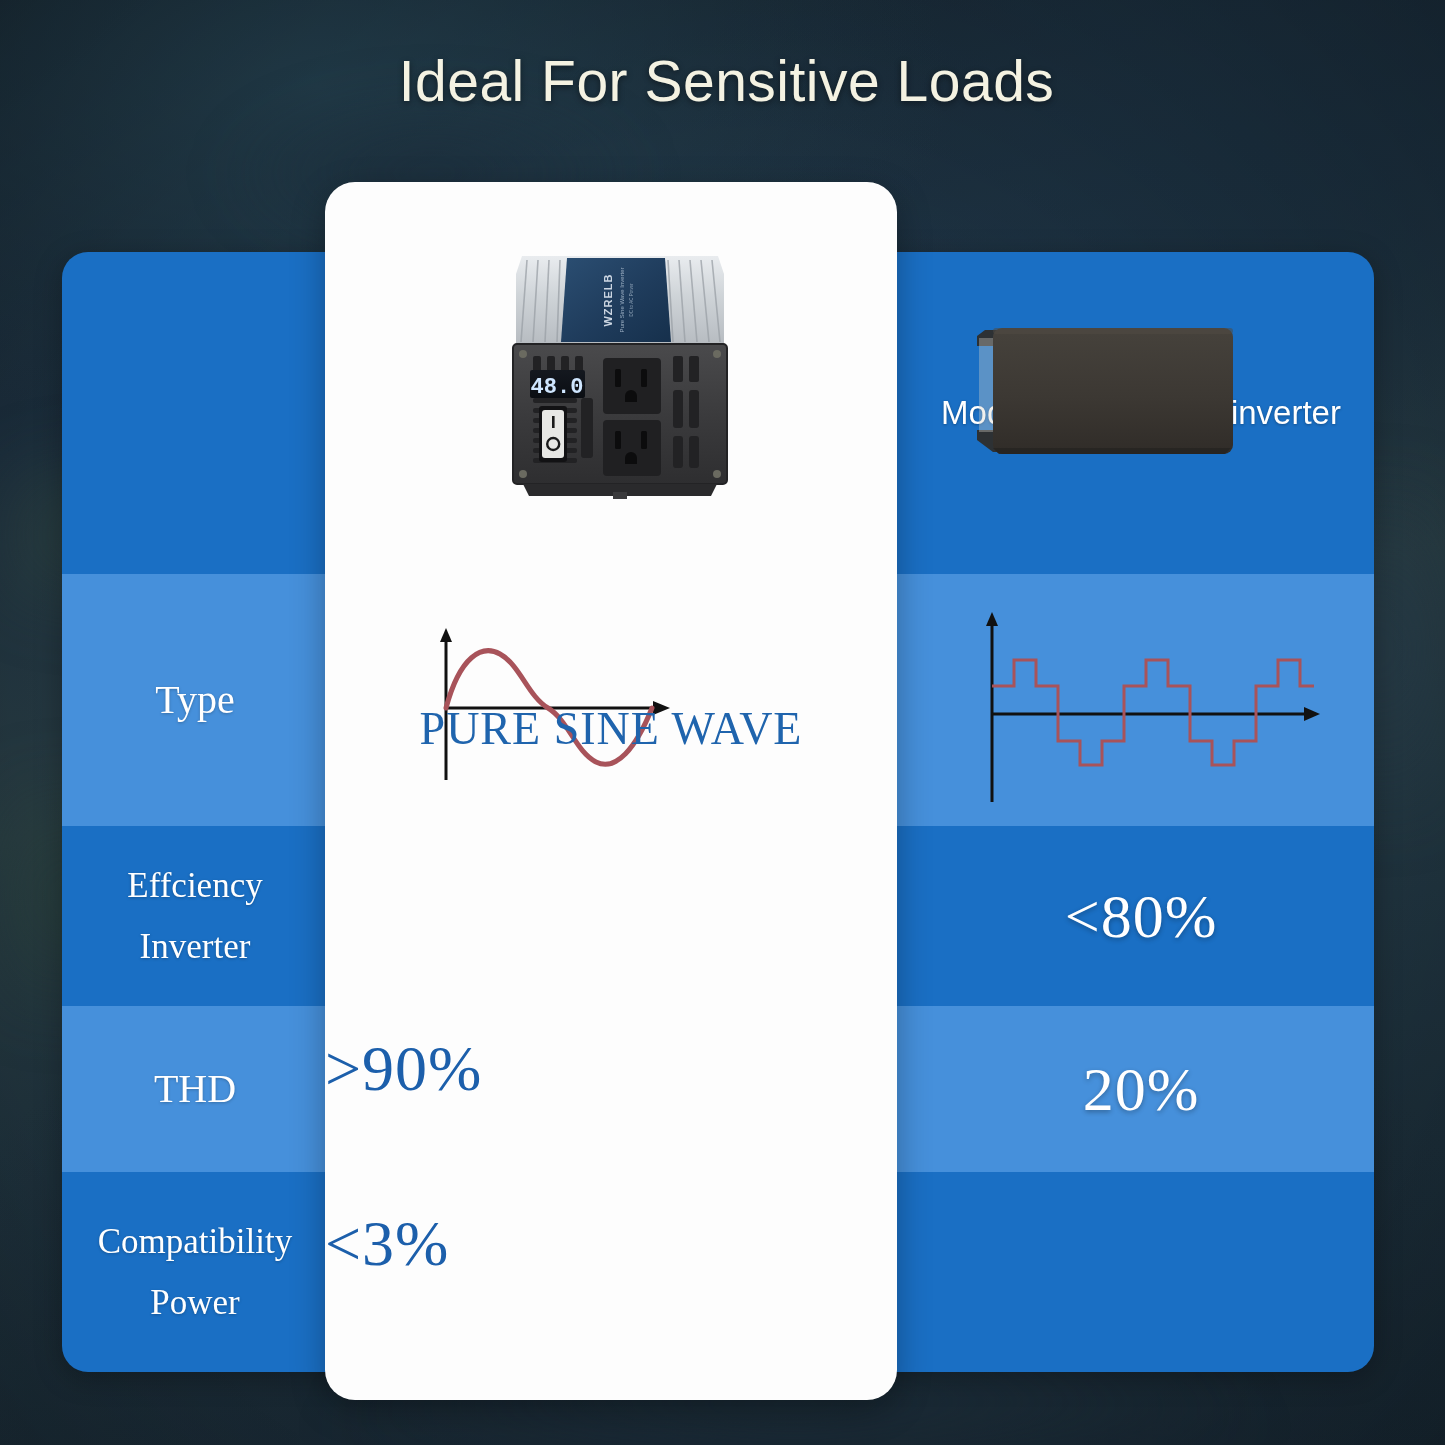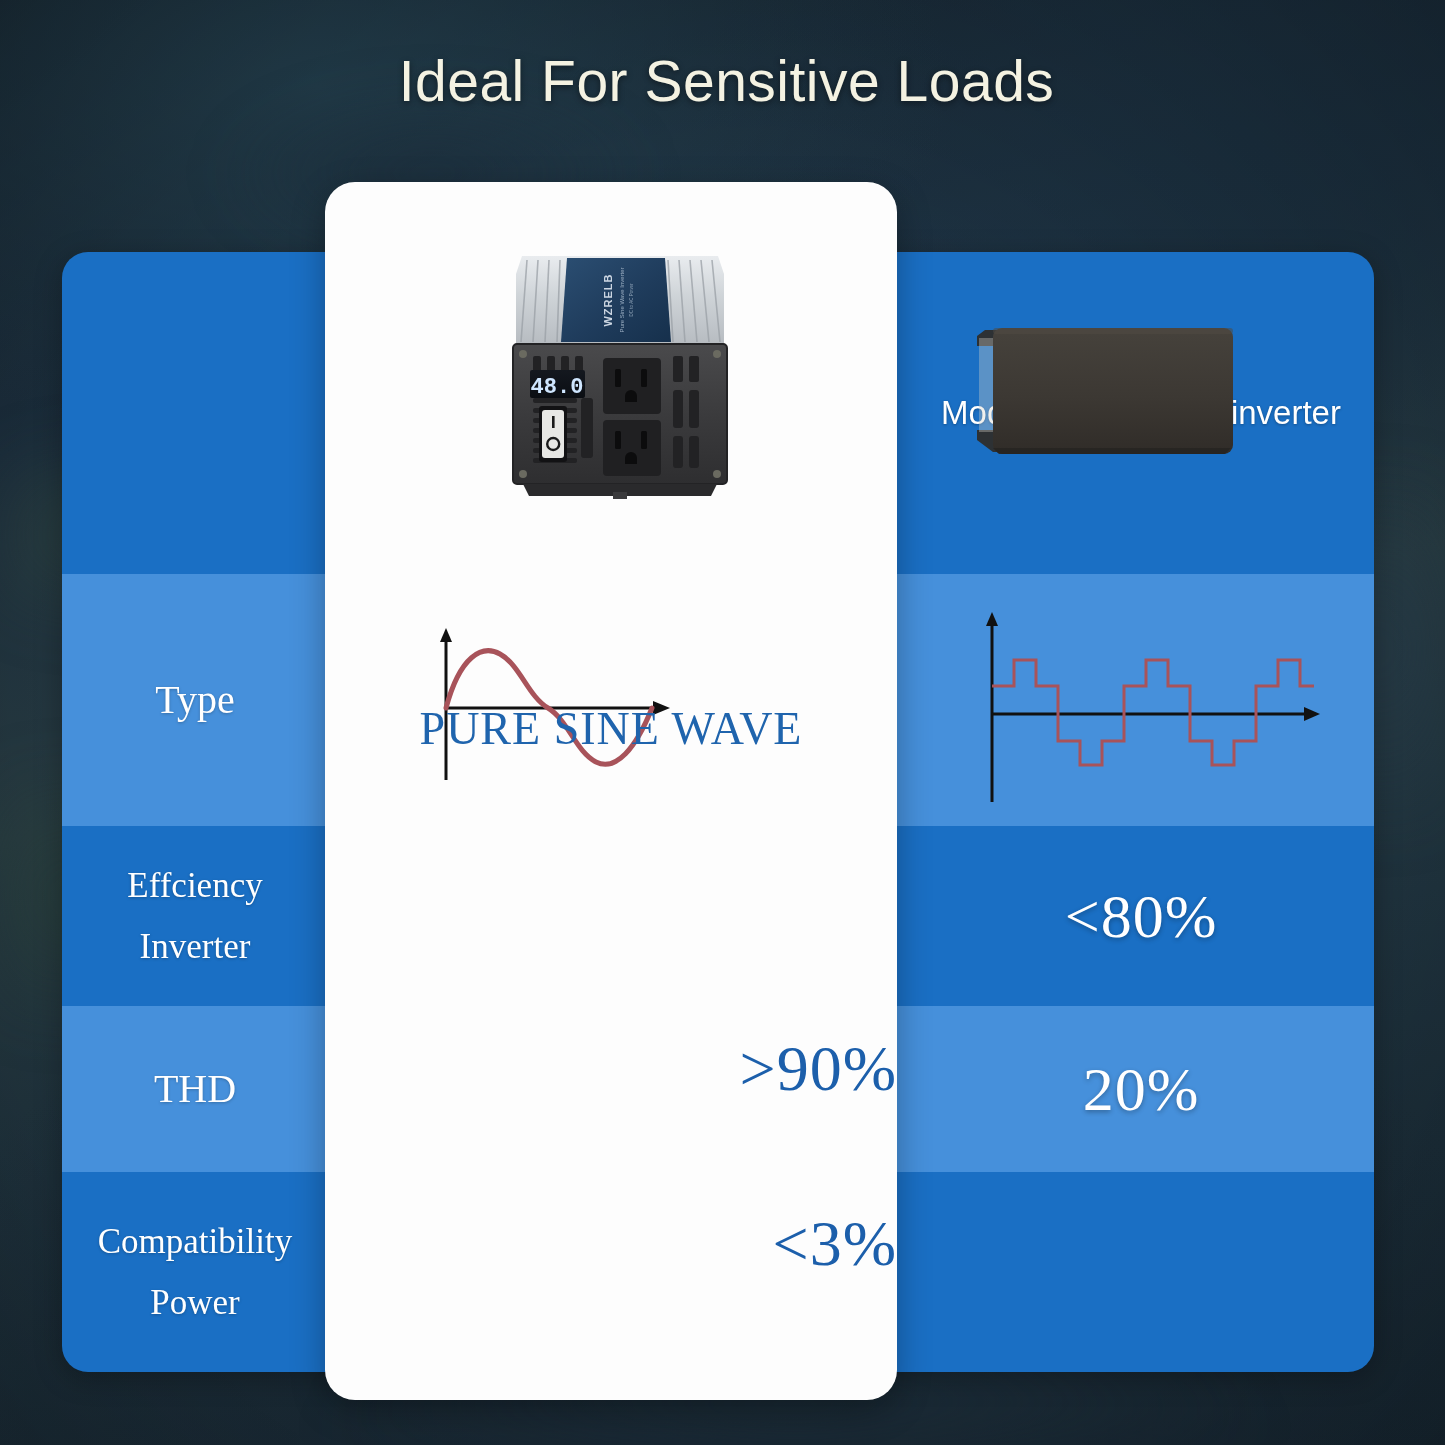--- a/index.html
+++ b/index.html
@@ -126,21 +126,21 @@
     left:0; right:0; top:520px;
     text-align:center;
     font-family:"Liberation Serif", serif;
     font-size:46px;
     letter-spacing:1px;
     color:#1f64ad;
   }
   .card-value {
     position:absolute;
     left:0; right:0;
-    text-align:right;
+    text-align:left;
     font-family:"Liberation Serif", serif;
     font-size:64px;
     letter-spacing:1px;
     color:#1c5fab;
   }
   .cv-conv { top:850px; }
   .cv-thd  { top:1025px; }
   .cv-comp { top:1215px; }
 
   

